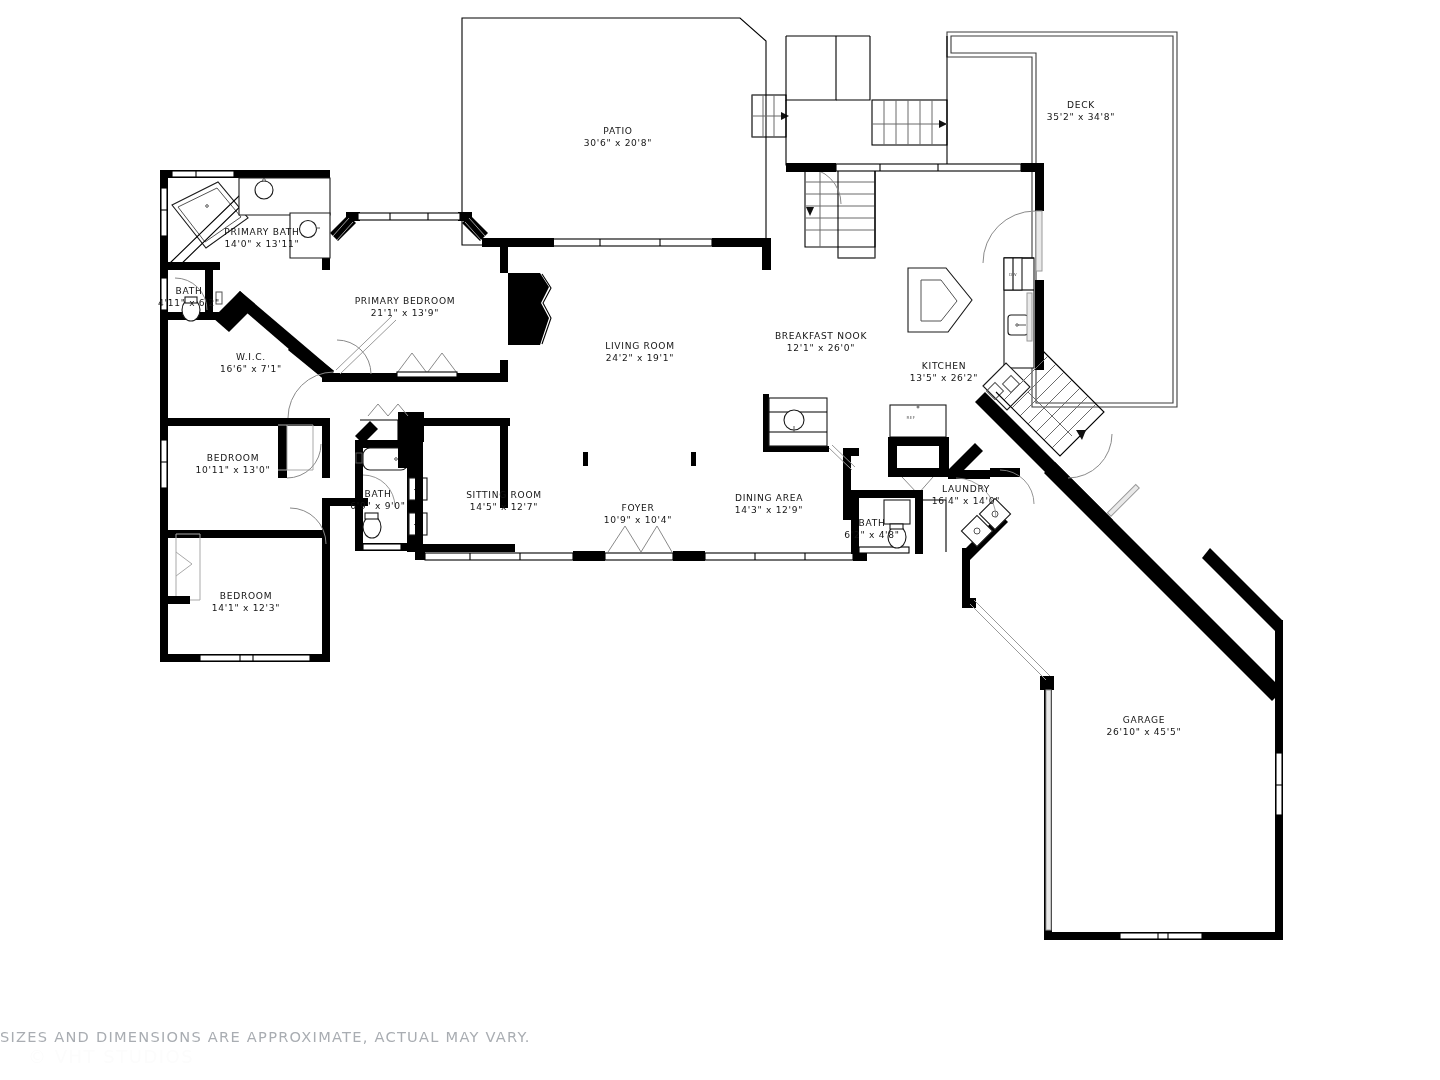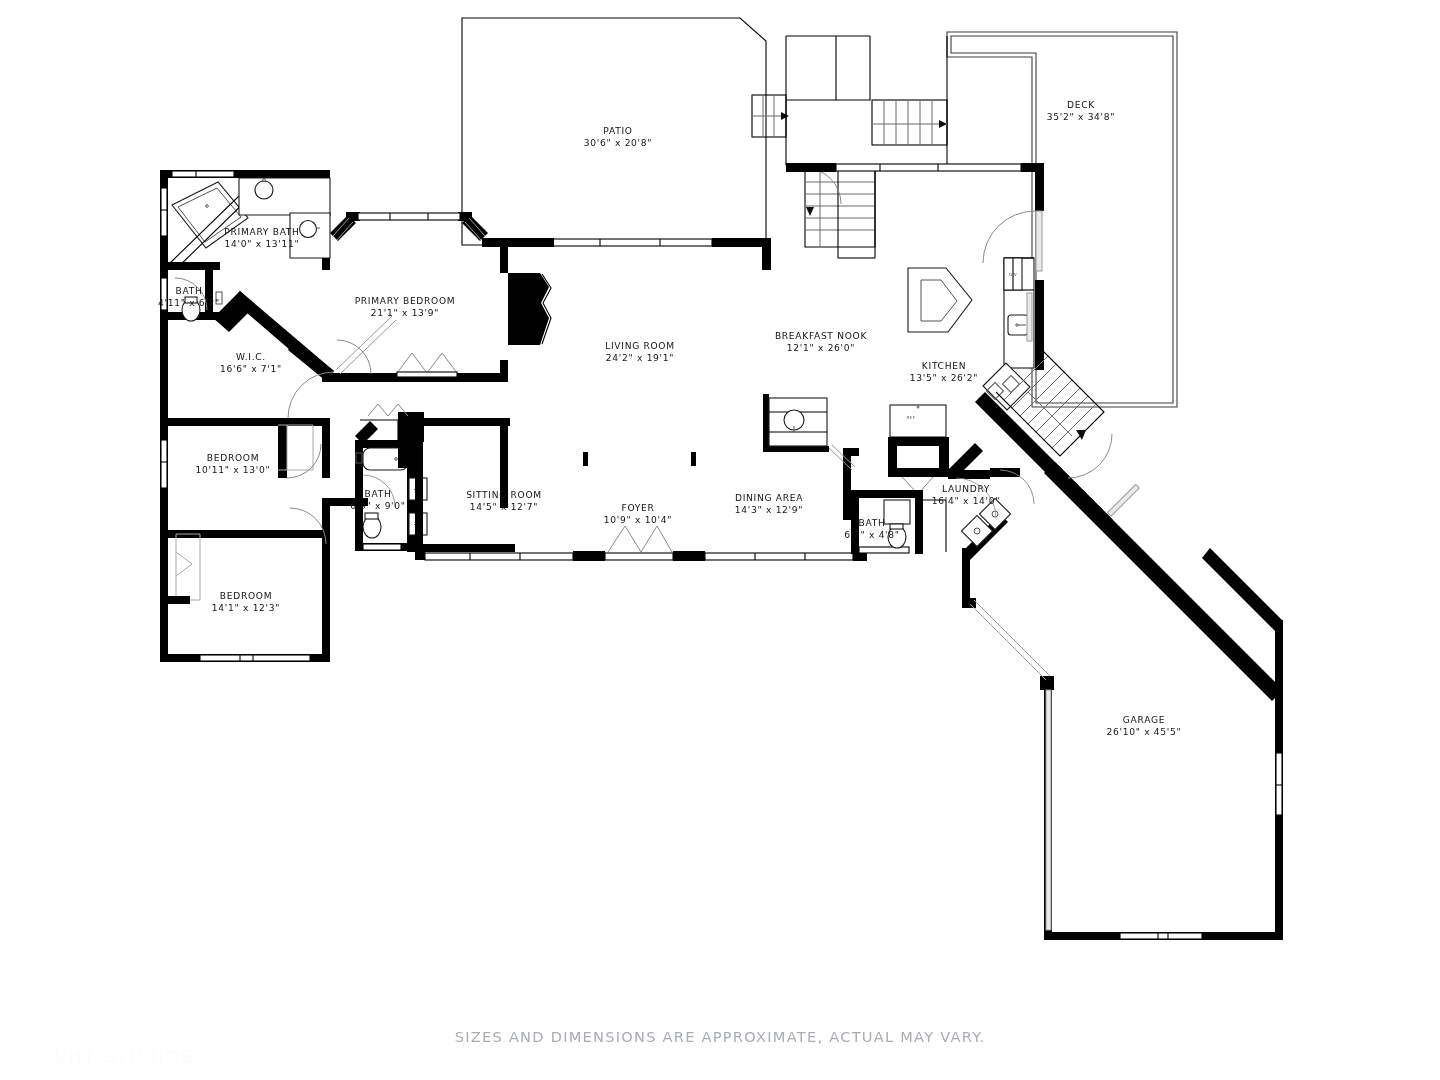--- a/index.html
+++ b/index.html
@@ -52,21 +52,20 @@
     fill: #555;
     font-size: 4.2px;
     text-anchor: middle;
     letter-spacing: 0.3px;
   }
   #footer-note {
     position: absolute;
     left: 0;
     right: 0;
     top: 1028px;
-    text-align: center;
     font-family: "DejaVu Sans", "Liberation Sans", sans-serif;
     font-size: 14.6px;
     letter-spacing: 1.25px;
     color: #a9adb2;
   }
   #watermark {
     position: absolute;
     left: 28px;
     top: 1046px;
     font-family: "DejaVu Sans", "Liberation Sans", sans-serif;

